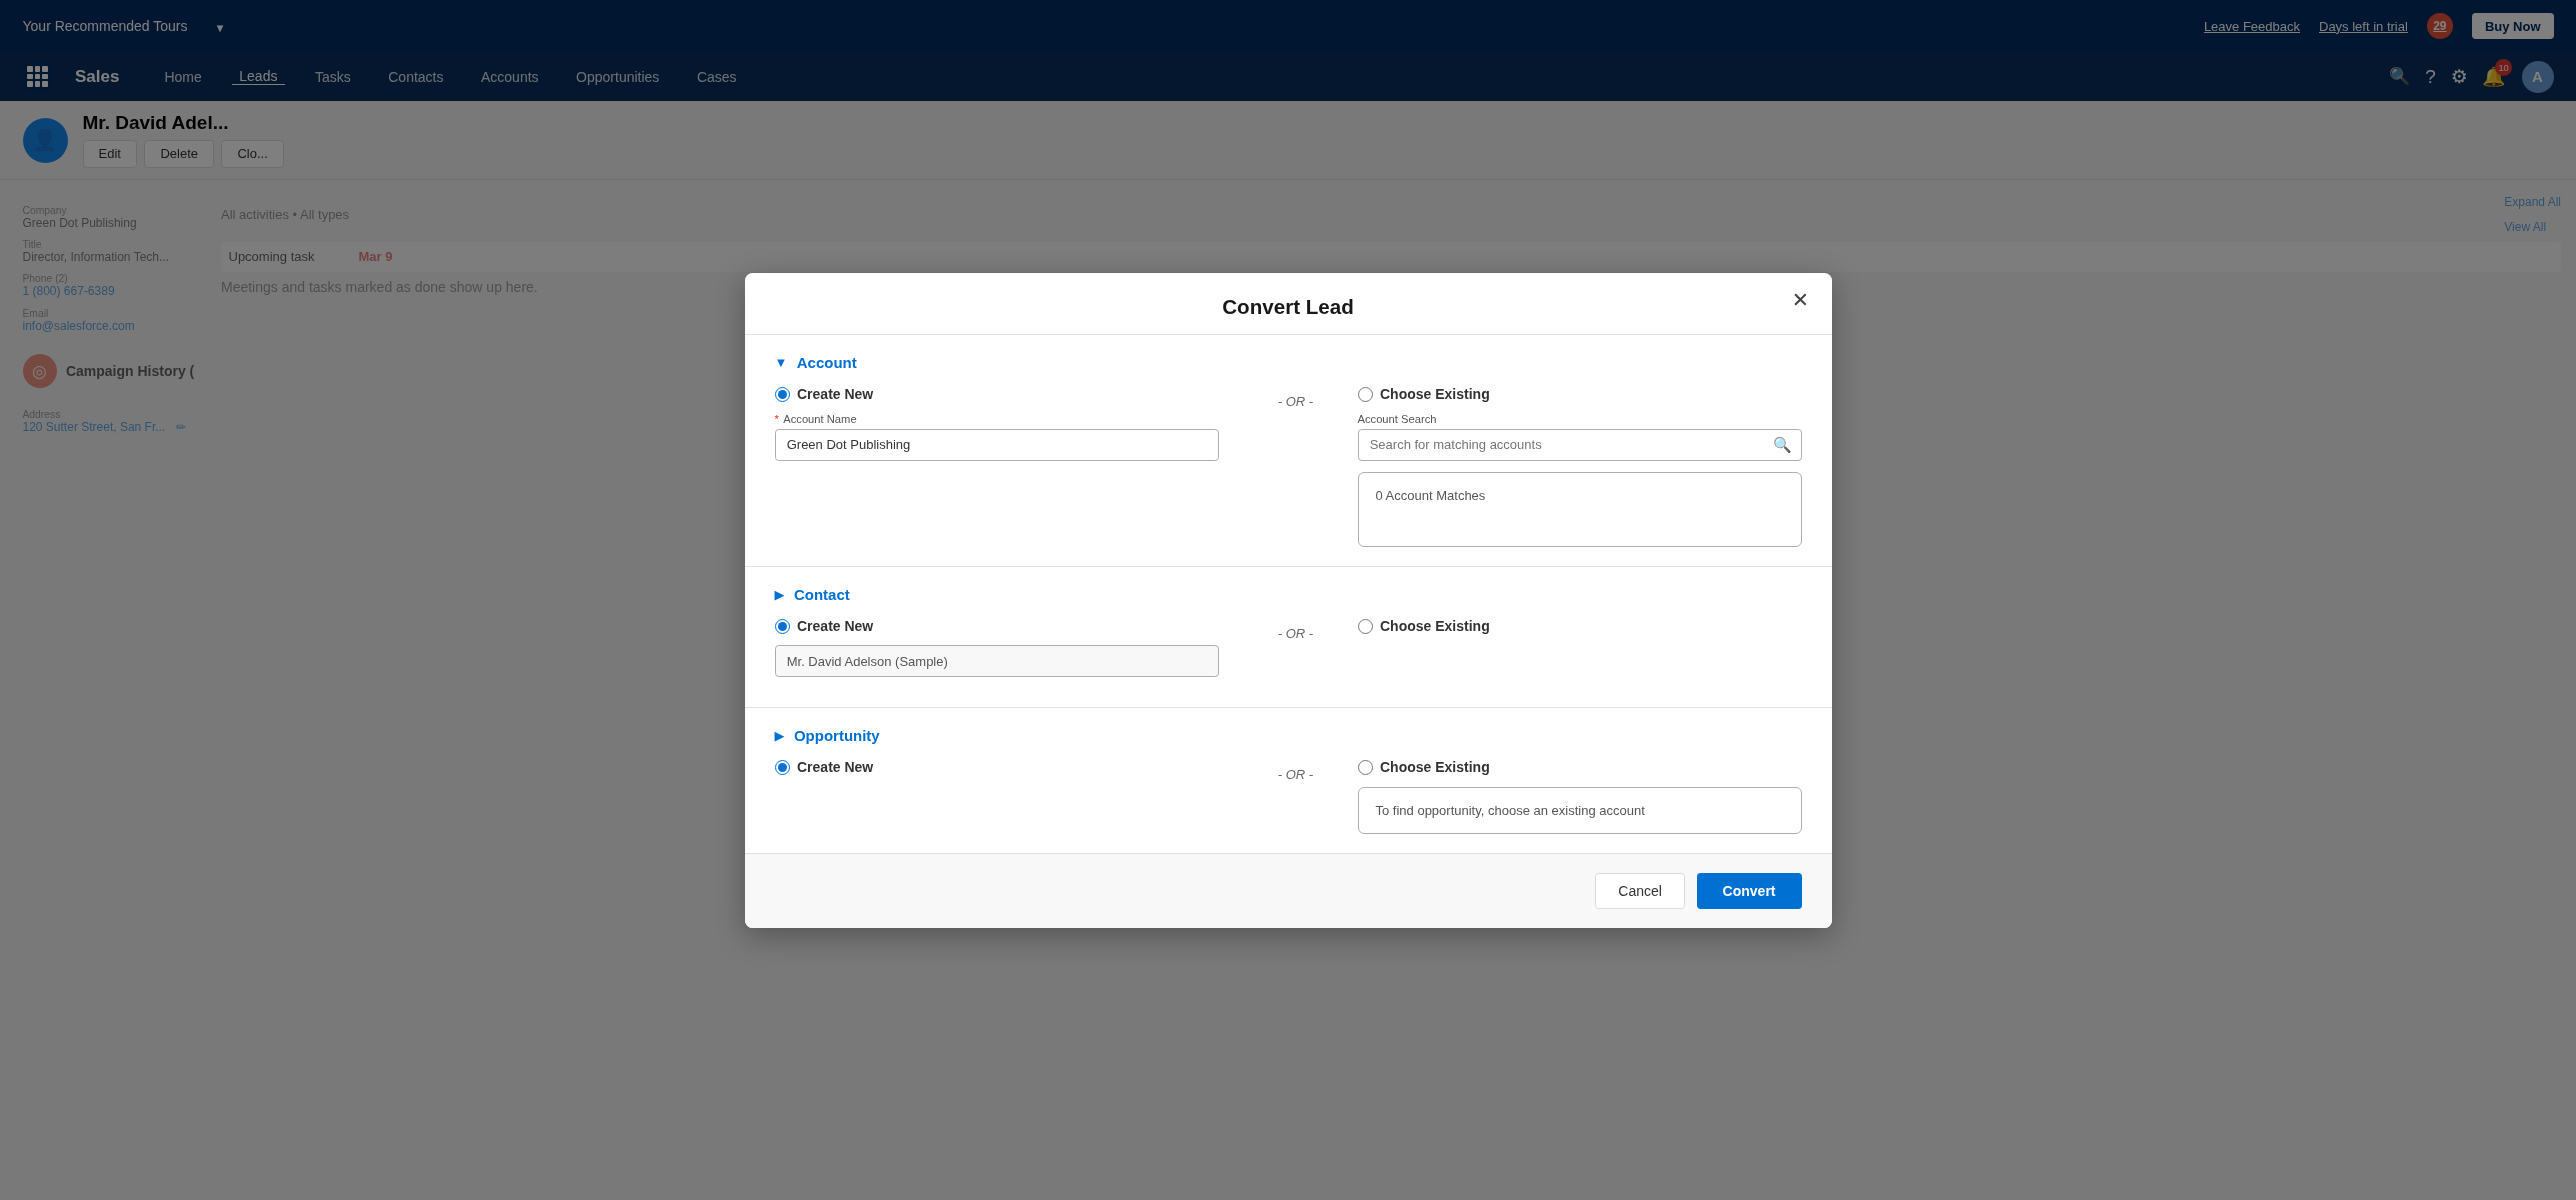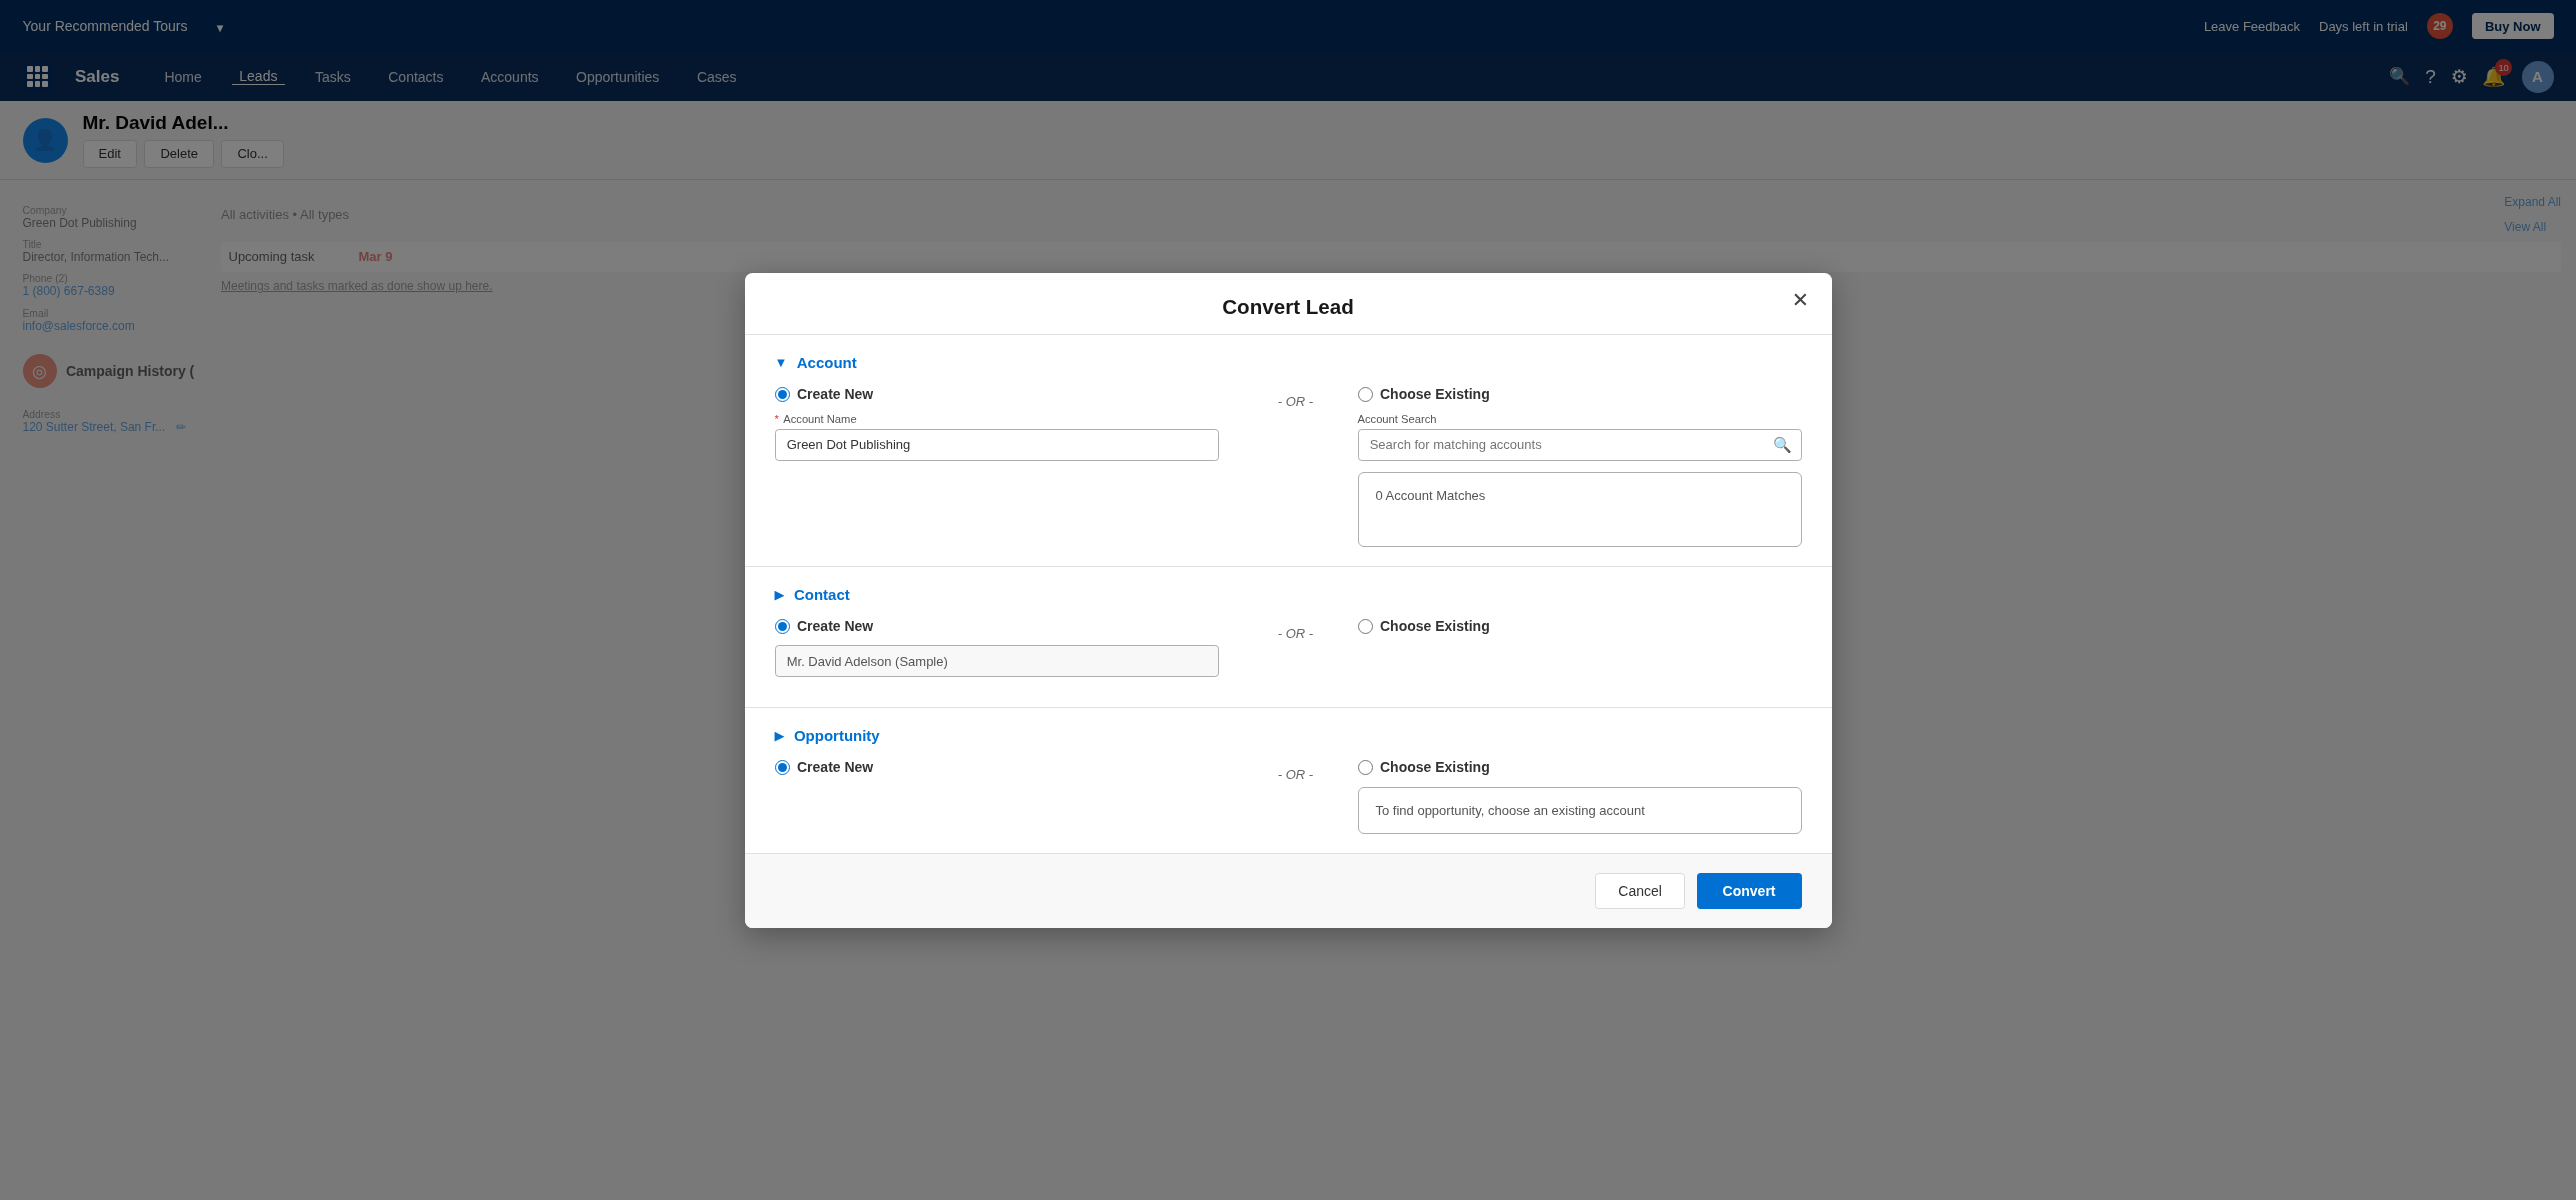--- a/index.html
+++ b/index.html
@@ -27,20 +27,21 @@
       display: flex;
       align-items: flex-end;
       gap: 27px;
       font-size: 14px;
     }
     .top-bar-right {
       display: flex;
       align-items: center;
       gap: 19px;
       font-size: 13px;
+      text-decoration: underline;
     }
     .buy-now-btn {
       background: white;
       color: #032d60;
       border: none;
       border-radius: 3.7px;
       padding: 5.6px 13px;
       font-weight: bold;
       font-size: 13px;
       cursor: pointer;
@@ -511,21 +512,21 @@
         <span class="expand-link">Expand All</span>
         <span class="expand-link">View All</span>
       </div>
     </div>
     <div style="padding:7.5px;background:white;border-radius:3.7px;margin-bottom:7.5px;">
       <div style="display:flex;justify-content:flex-start;gap:44px;">
         <span>Upcoming task</span>
         <span style="color:#e53935;font-weight:600;">Mar 9</span>
       </div>
     </div>
-    <div style="font-size:12px;color:#666;text-decoration:underline;">Meetings and tasks marked as done show up here.</div>
+    <div style="font-size:14px;color:#666;">Meetings and tasks marked as done show up here.</div>
   </div>
 </div>
 
 <div style="padding:9.4px 22.5px;opacity:0.6;">
   <div style="display:flex;align-items:center;gap:9.4px;">
     <div class="campaign-icon">◎</div>
     <span style="font-weight:600;font-size:14px;">Campaign History (</span>
   </div>
 </div>
 

